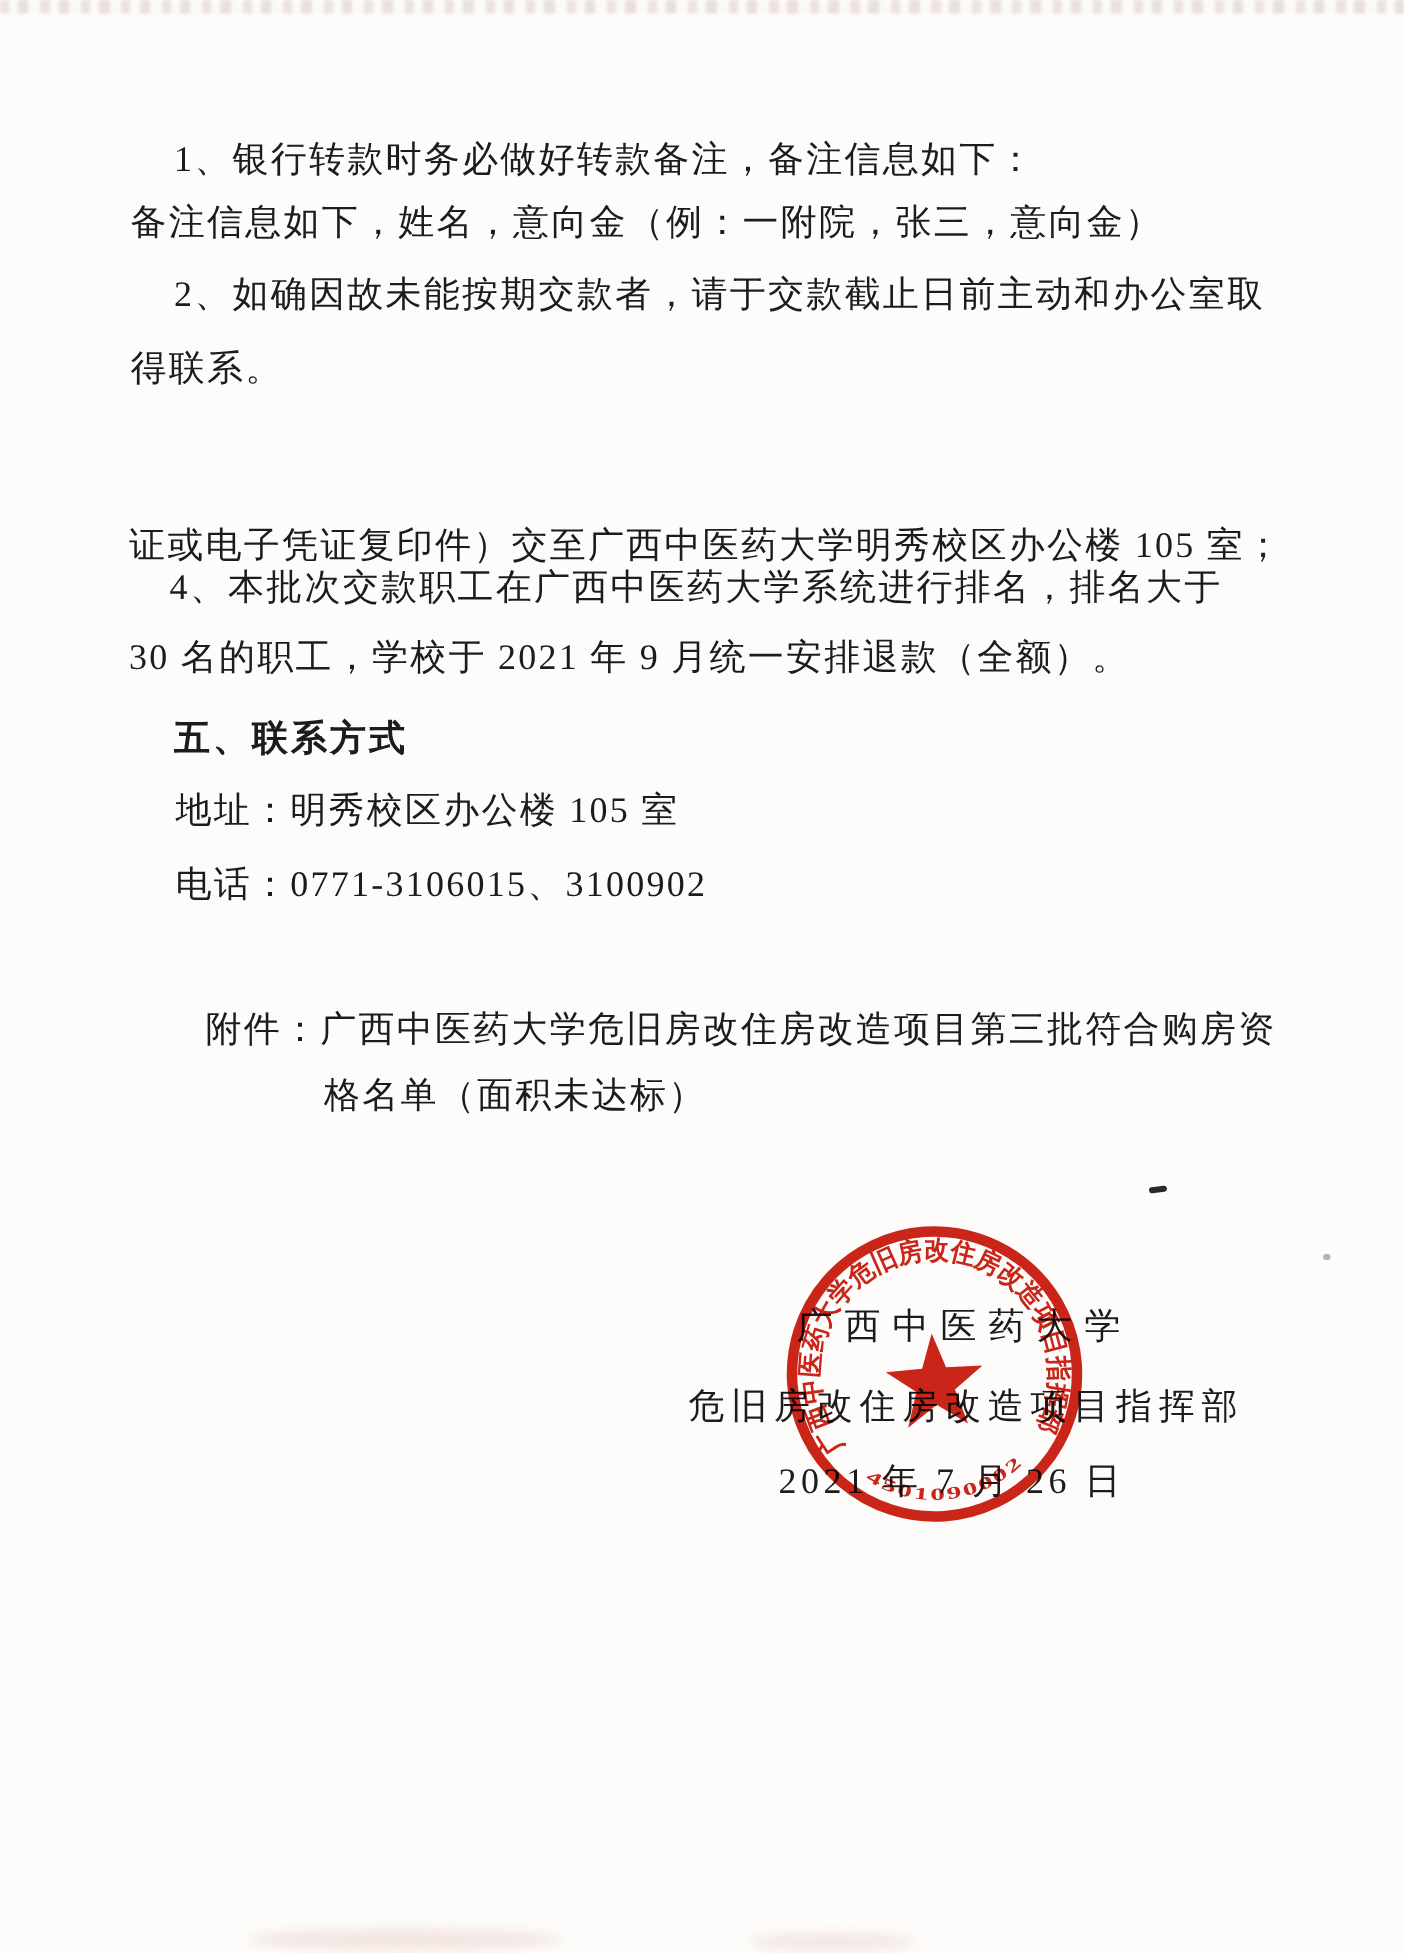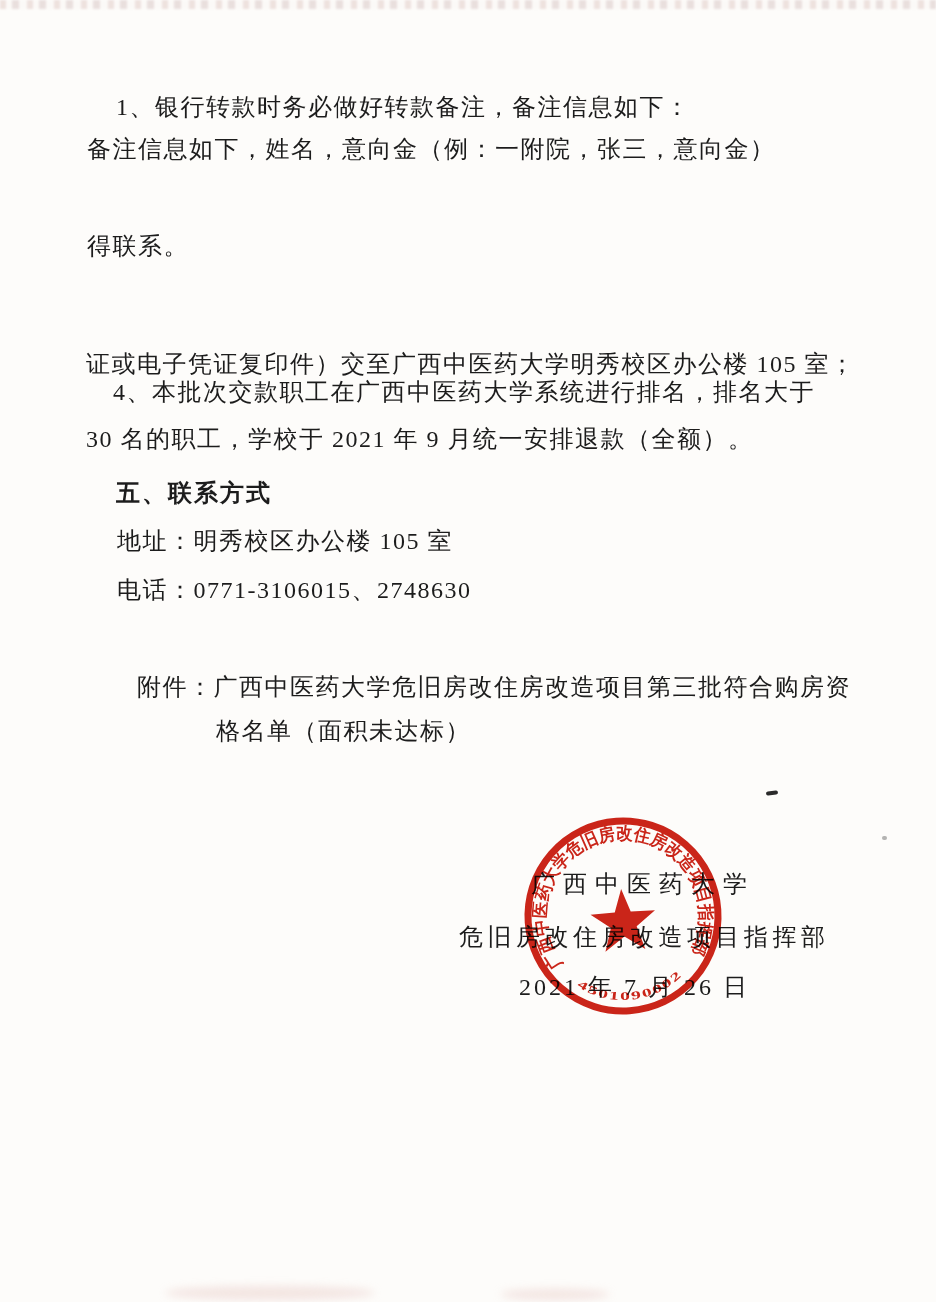--- a/index.html
+++ b/index.html
@@ -81,27 +81,28 @@
 <div class="page">
 
   <div class="scan-band"></div>
   <div class="smudge a"></div>
   <div class="smudge b"></div>
   <div class="speck main"></div>
   <div class="speck dot"></div>
 
   <div class="line l0">1、银行转款时务必做好转款备注，备注信息如下：</div>
   <div class="line l1">备注信息如下，姓名，意向金（例：一附院，张三，意向金）</div>
+  <div class="line l2">2、如确因故未能按期交款者，请于交款截止日前主动和办公室取</div>
   <div class="line l3">得联系。</div>
   <div class="line l5">证或电子凭证复印件）交至广西中医药大学明秀校区办公楼 105 室；</div>
   <div class="line l6">4、本批次交款职工在广西中医药大学系统进行排名，排名大于</div>
   <div class="line l7">30 名的职工，学校于 2021 年 9 月统一安排退款（全额）。</div>
   <div class="line l8 bold">五、联系方式</div>
   <div class="line l9">地址：明秀校区办公楼 105 室</div>
-  <div class="line l10">电话：0771-3106015、2748630</div>
+  <div class="line l10">电话：0771-3106015、3100902</div>
   <div class="line l12">格名单（面积未达标）</div>
   <div class="line l11">附件：广西中医药大学危旧房改住房改造项目第三批符合购房资</div>
 
   <div class="sig sig1">广西中医药大学</div>
   <div class="sig sig2">危旧房改住房改造项目指挥部</div>
   <div class="sig sig3">2021 年 7 月 26 日</div>
 
   <svg class="seal" viewBox="-111 -111 222 222" xmlns="http://www.w3.org/2000/svg">
     <circle cx="0" cy="0" r="95" fill="none" stroke="#c9190c" stroke-width="7"></circle>
     <polygon transform="translate(0,7)" points="0,-34 8,-11 32.3,-10.5 12.9,4.2 20,27.5 0,13.6 -20,27.5 -12.9,4.2 -32.3,-10.5 -8,-11" fill="#c9190c"></polygon>

